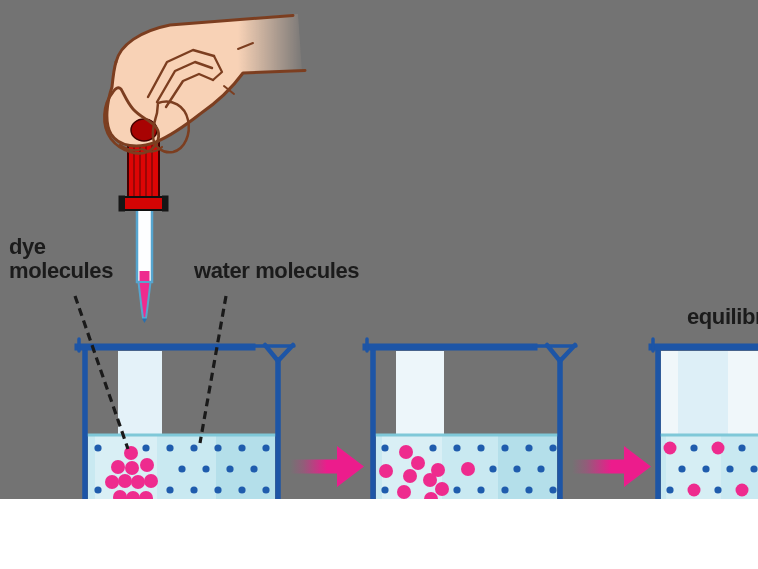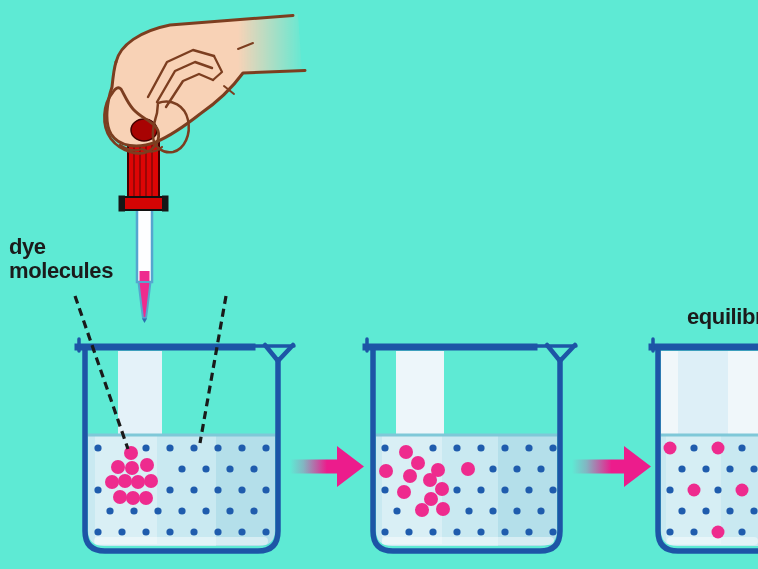--- a/index.html
+++ b/index.html
@@ -1,17 +1,17 @@
 <!DOCTYPE html>
 <html style="--c-beaker-outline: #1d55a6; --c-water-fill: #c9e9f1; --c-water-surface: #7fc8d8; --c-water-molecule: #1f5cad; --c-dye-molecule: #ee2b8e; --c-arrow: #ec1c8c; --c-bulb-red: #dd0505; --c-skin: #f8d2b6; --c-hand-outline: #7c3e20; --c-label-text: #1b1b1b; --c-tube: #56a5cf;"><head>
 <meta charset="utf-8">
 <style>
   html,body{margin:0;padding:0;background:#fff;}
   .stage{
-    position:relative;width:758px;height:569px;background:#5eead4;
+    position:relative;width:758px;height:499px;background:#737373;
     overflow:hidden;font-family:"Liberation Sans",sans-serif;
   }
   .stage svg{position:absolute;left:0;top:0;}
   .label{
     position:absolute;font-weight:700;font-size:22px;line-height:24px;
     letter-spacing:-0.4px;color:var(--c-label-text,#1b1b1b);
   }
   #dye-label{left:9px;top:235px;width:128px;}
   #water-label{left:194px;top:259px;white-space:nowrap;}
   #equilibrium-label{left:687px;top:305px;white-space:nowrap;}
@@ -227,15 +227,16 @@
       <path class="brownline" stroke-width="2.4" d="M148,97 L167,62 L193,50 L214,56"></path>
       <path class="brownline" stroke-width="2.4" d="M157,102 L175,71 L195,62 L212,68"></path>
       <path class="brownline" stroke-width="2.4" d="M166,107 L183,81 L199,74 L213,80"></path>
       <path class="brownline" stroke-width="2.2" d="M214,56 L222,72 L213,80"></path>
       <path class="brownline" stroke-width="2.2" d="M120,145 Q131,153 142,149 M142,149 Q153,155 162,147"></path>
       <path class="brownline" stroke-width="2" d="M224,86 L234,94 M238,49 L253,43"></path>
     </g>
   </svg>
 
   <div class="label" id="dye-label">dye molecules</div>
+  <div class="label" id="water-label">water molecules</div>
   <div class="label" id="equilibrium-label">equilibrium</div>
 
 </div>
 
 </body></html>

